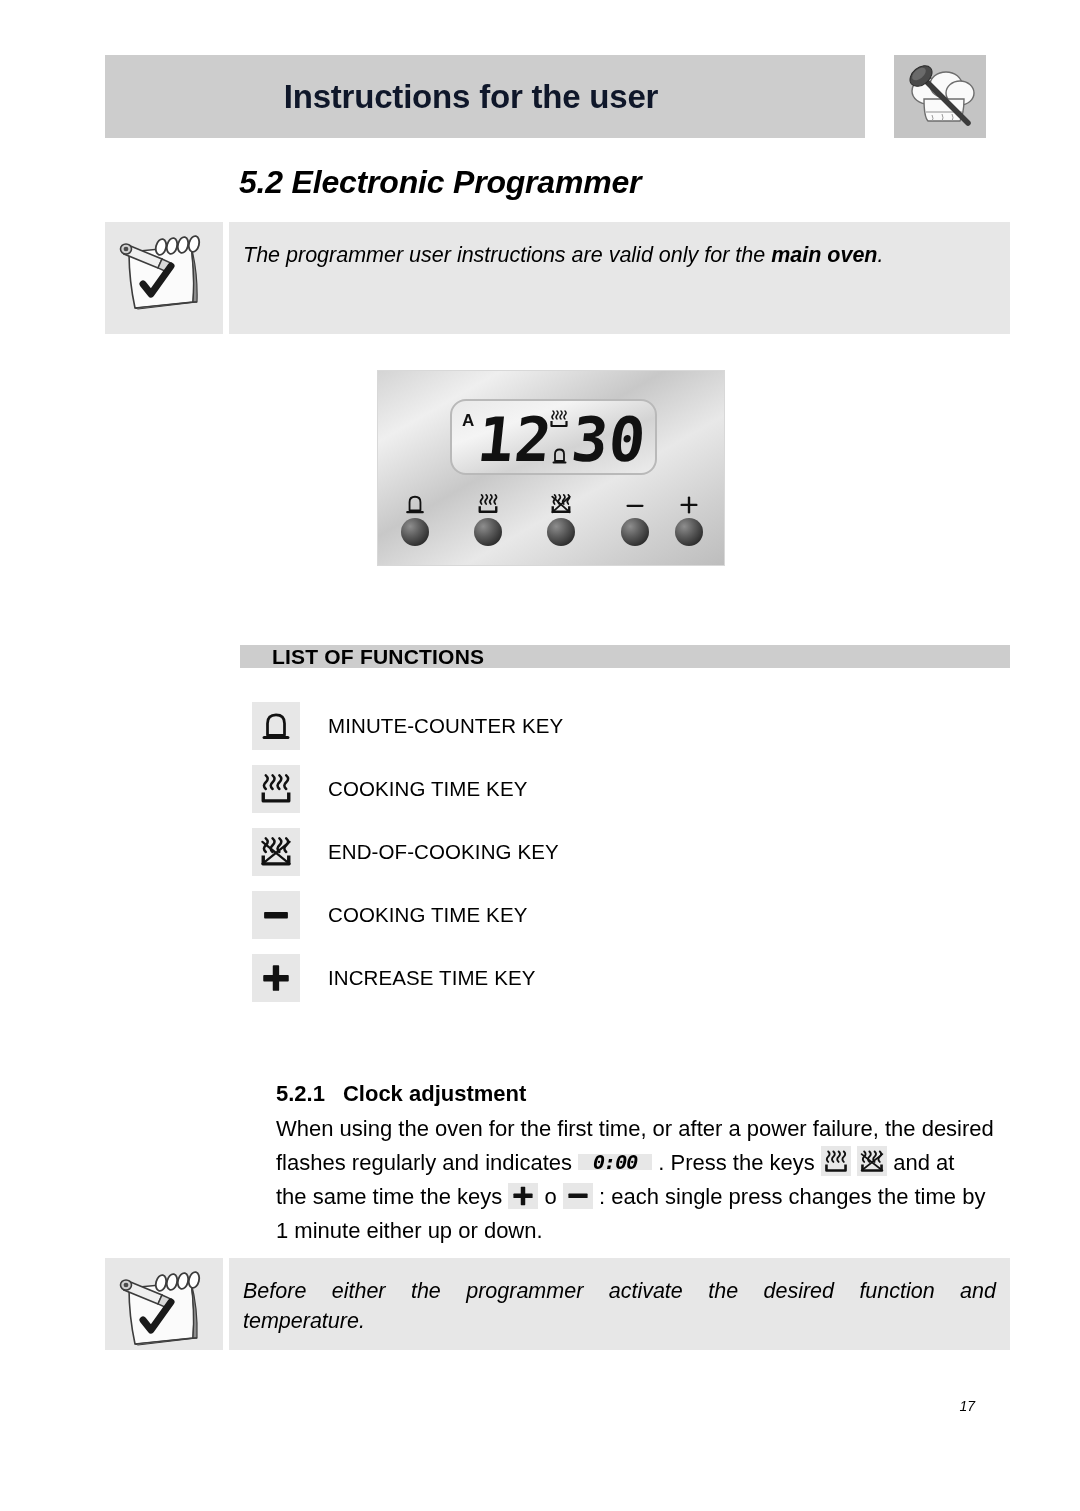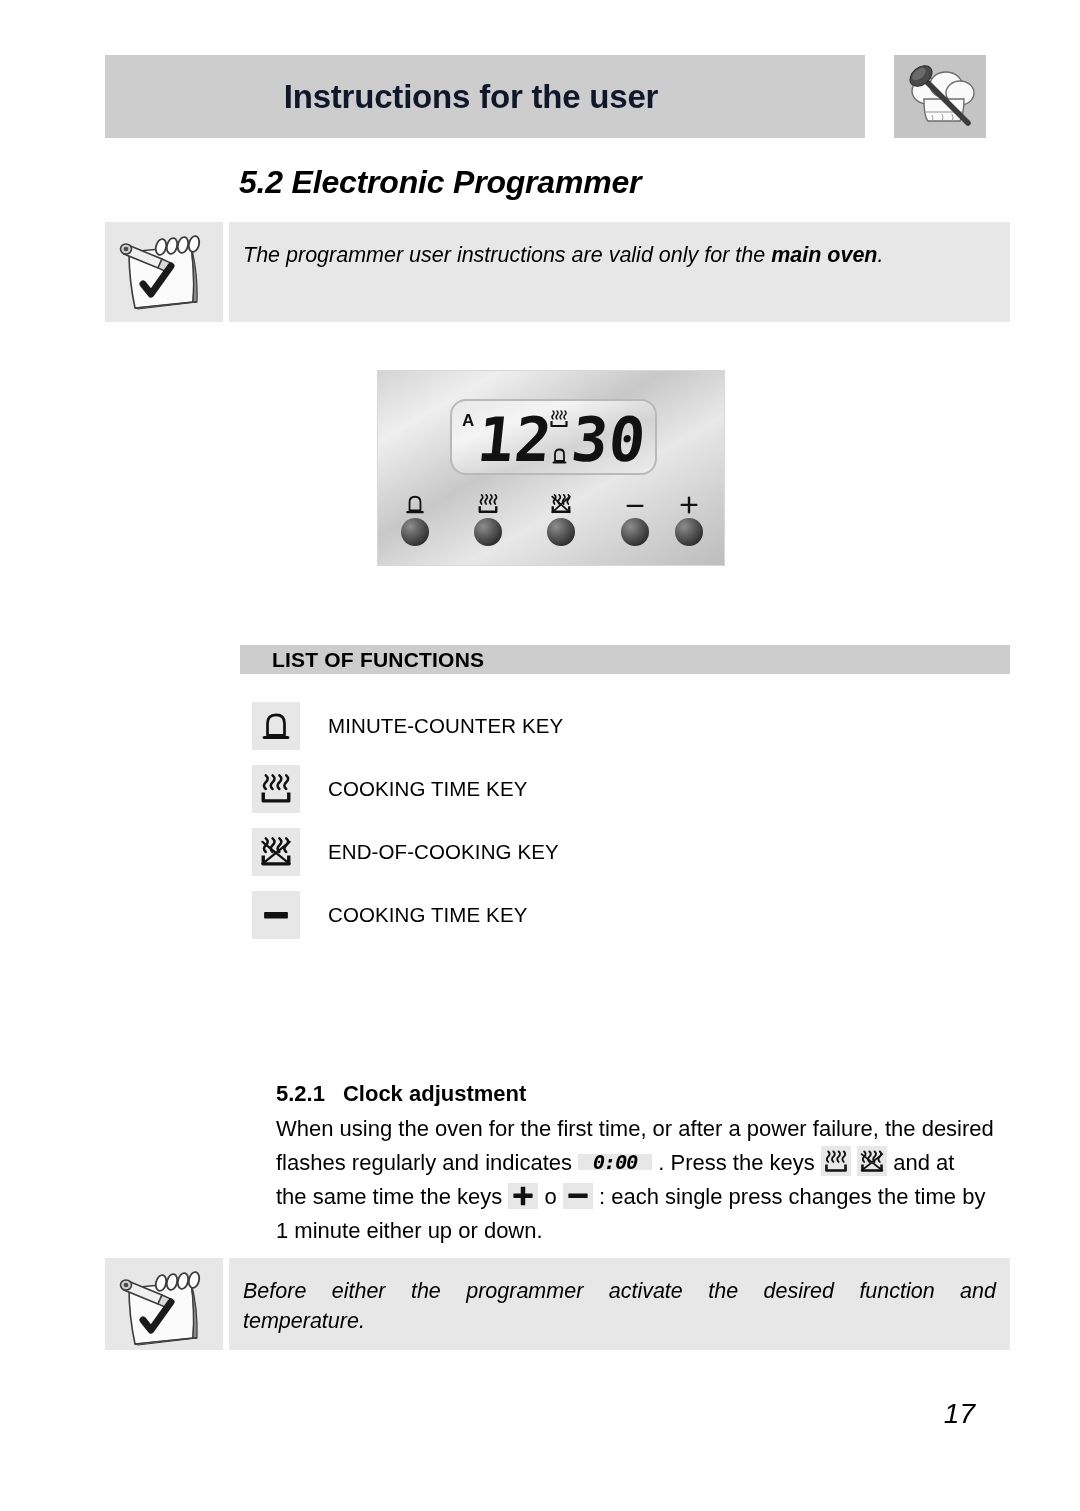--- a/index.html
+++ b/index.html
@@ -84,21 +84,21 @@
     line-height: 30px;
     text-align: justify;
     width: 100%;
   }
   .note-text b { font-weight: bold; }
 
   #note-top {
     left: 105px;
     top: 222px;
     width: 905px;
-    height: 100px;
+    height: 112px;
   }
   #note-bottom {
     left: 105px;
     top: 1258px;
     width: 905px;
     height: 92px;
   }
   #note-bottom .note-text { text-align: justify; }
   #note-bottom .note-text-justify-line {
     text-align: justify;
@@ -181,21 +181,21 @@
     border-radius: 50%;
     background: radial-gradient(circle at 33% 30%, #8e8e8e 0%, #5c5c5c 38%, #2f2f2f 75%, #151515 100%);
   }
 
   
   #functions-bar {
     position: absolute;
     left: 240px;
     top: 645px;
     width: 770px;
-    height: 29px;
+    height: 23px;
     background: #cdcdcd;
     display: flex;
     align-items: center;
   }
   #functions-bar-label {
     font-size: 21px;
     font-weight: bold;
     padding-left: 32px;
     letter-spacing: 0.2px;
   }
@@ -285,21 +285,21 @@
     font-weight: bold;
     line-height: 1;
     transform: translateY(-2px);
   }
 
   
   #page-number {
     position: absolute;
     right: 105px;
     top: 1398px;
-    font-size: 28px;
+    font-size: 14px;
     font-style: italic;
   }
 </style>
 </head>
 <body>
 
 <div id="header-bar">
   <div id="header-title">Instructions for the user</div>
 </div>
 
@@ -496,20 +496,29 @@
 
   <div class="fn-row">
     <div class="fn-icon-box">
       <svg viewBox="0 0 40 40" width="34" height="34" aria-hidden="true">
         <rect x="6" y="16.5" width="28" height="7.5" rx="1" fill="#111"></rect>
       </svg>
     </div>
     <div class="fn-label">COOKING TIME KEY</div>
   </div>
 
+  <div class="fn-row">
+    <div class="fn-icon-box">
+      <svg viewBox="0 0 40 40" width="34" height="34" aria-hidden="true">
+        <rect x="5" y="16.5" width="30" height="7.5" rx="1" fill="#111"></rect>
+        <rect x="16.2" y="5" width="7.5" height="30" rx="1" fill="#111"></rect>
+      </svg>
+    </div>
+    <div class="fn-label">INCREASE TIME KEY</div>
+  </div>
 
 </div>
 
 <div id="subsection">
   <div id="subsection-title">
     <span class="num">5.2.1</span><span>Clock adjustment</span>
   </div>
 
   <div id="clock-paragraph">
 

